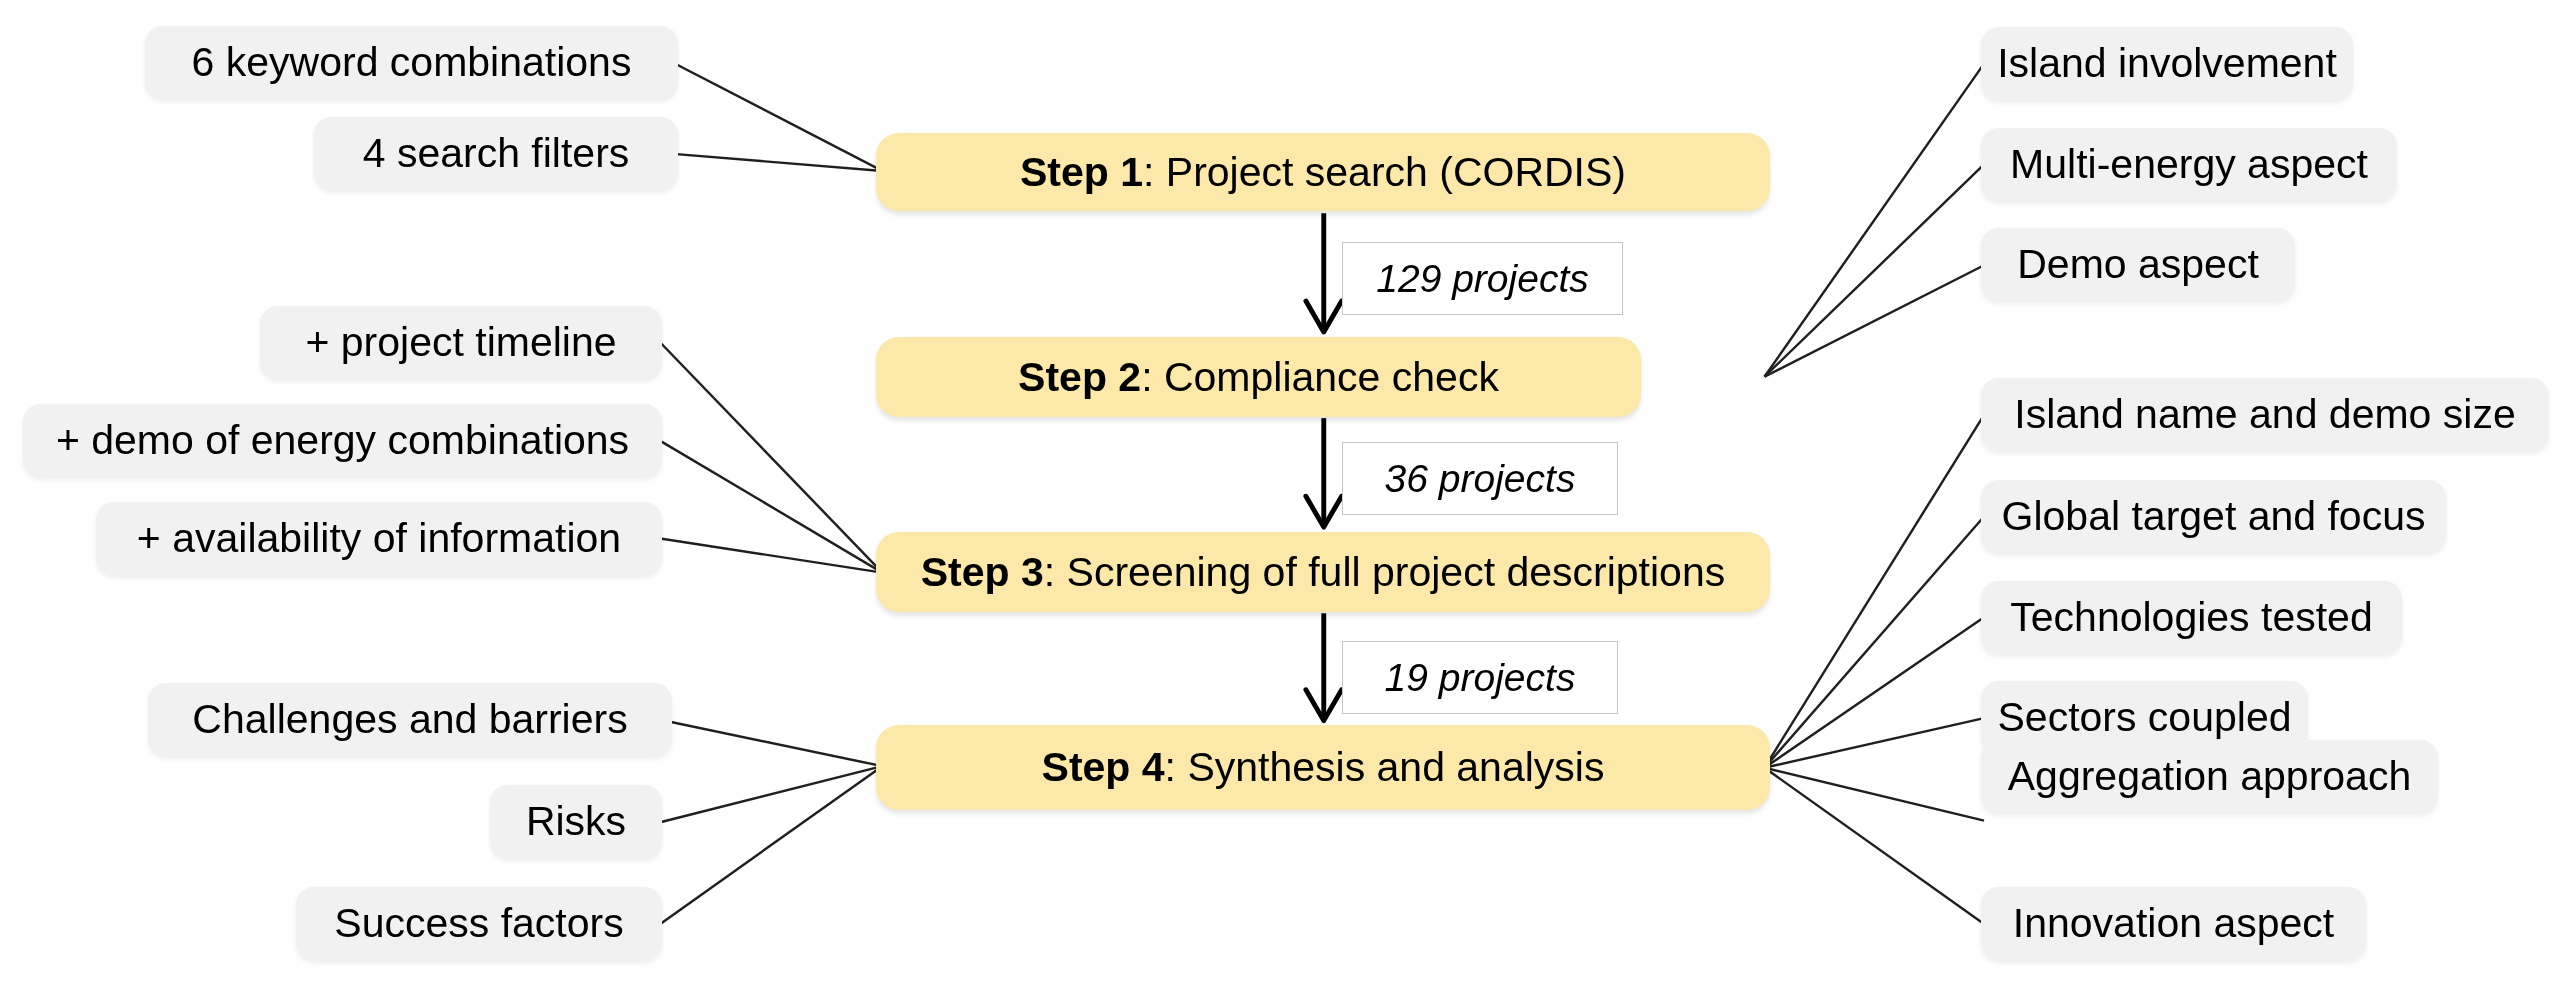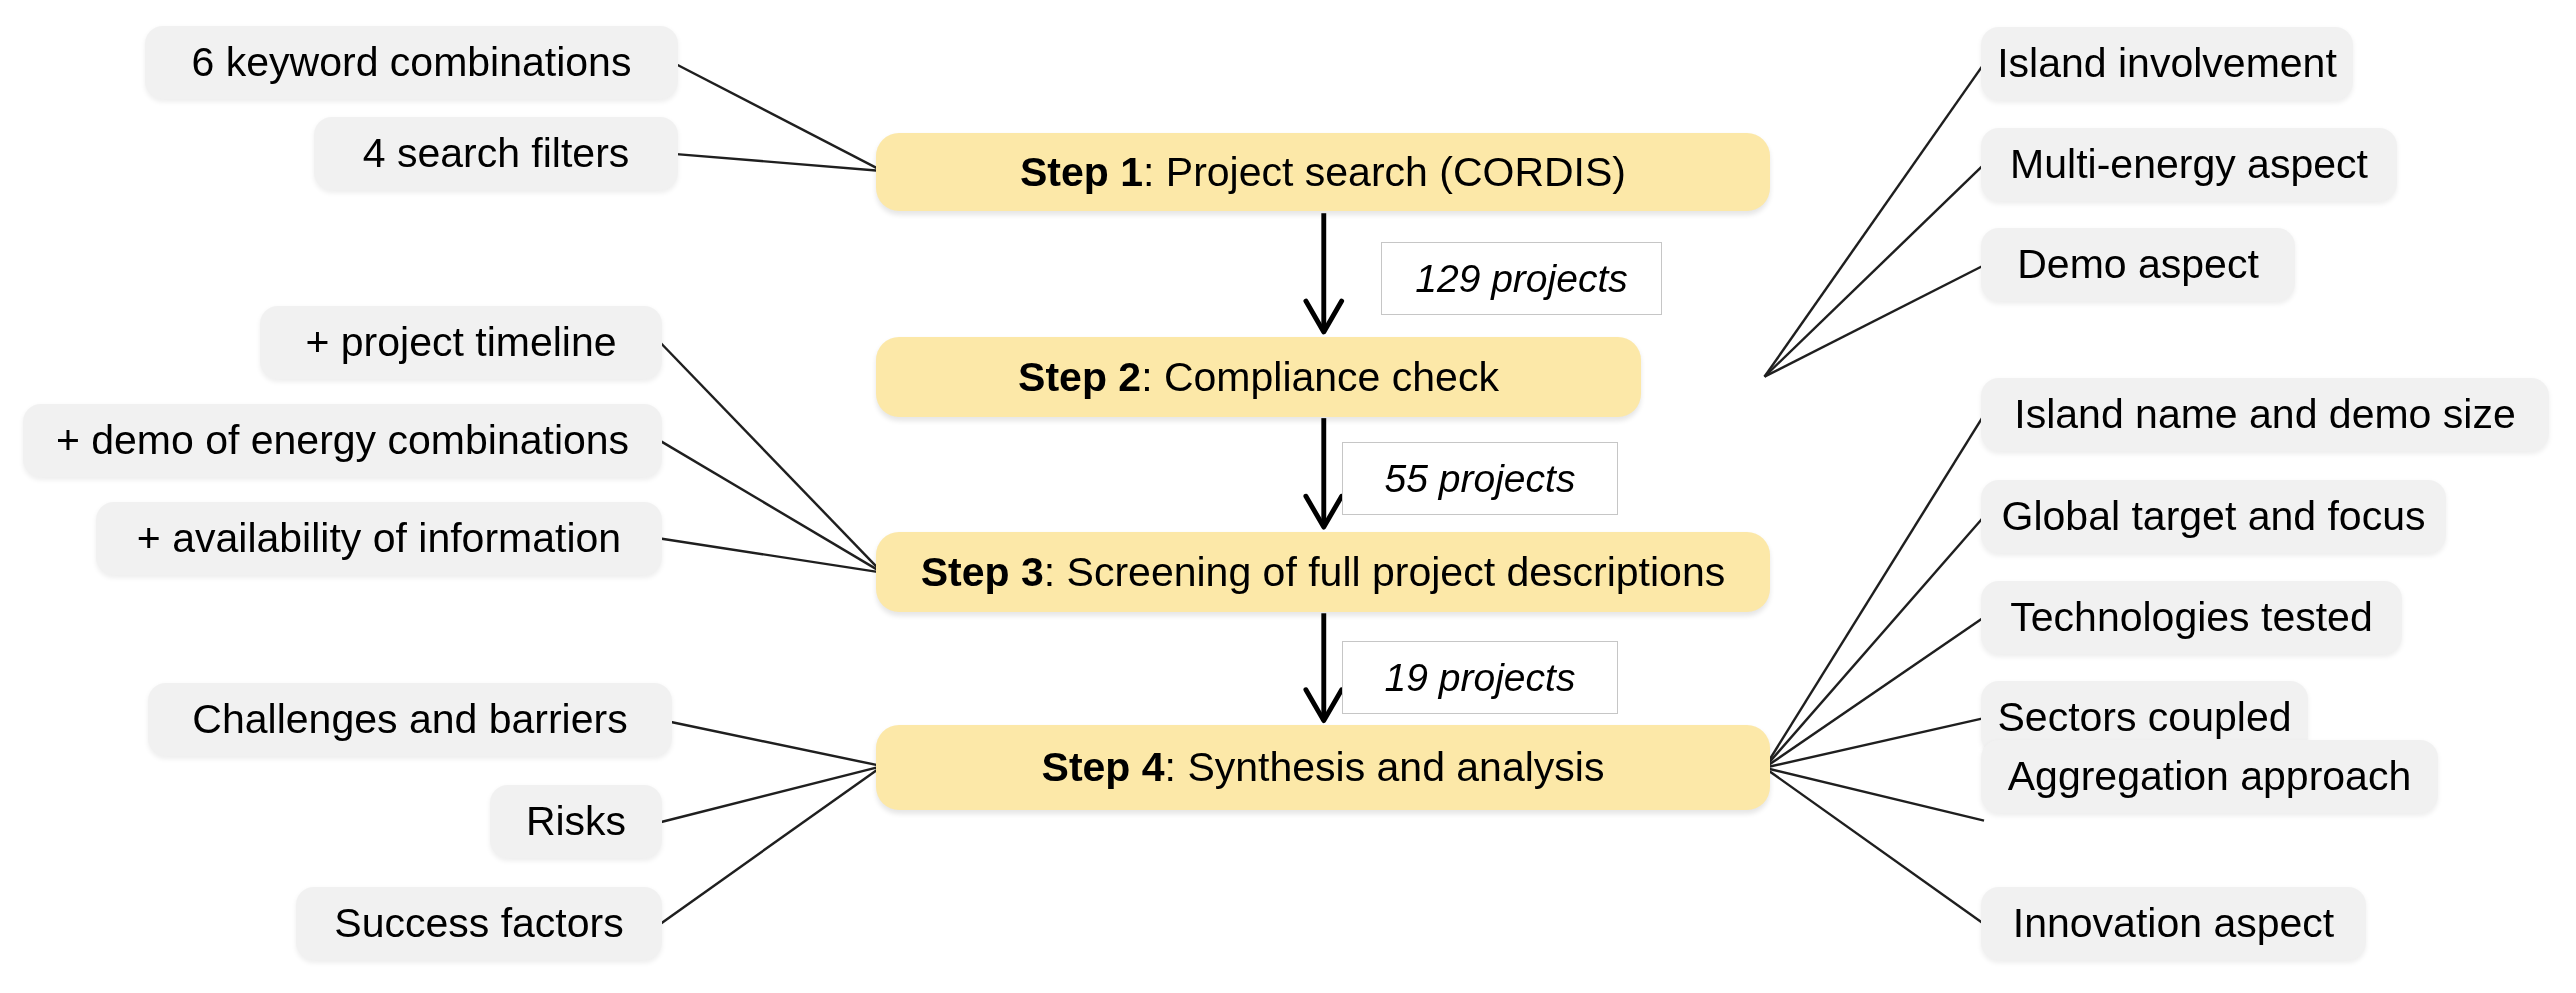--- a/index.html
+++ b/index.html
@@ -126,25 +126,25 @@
   </div>
   <div class="box step" style="left:876px; top:532px; width:894px; height:80px;border-radius:23px;">
     <span class="bold">Step 3</span>
       <span>: Screening of full project descriptions</span>
   </div>
   <div class="box step" style="left:876px; top:725px; width:894px; height:85px;">
     <span class="bold">Step 4</span>
       <span>: Synthesis and analysis</span>
   </div>
 
-  <div class="box count" style="left:1342px; top:242px; width:281px; height:73px;margin-left:39px;">
+  <div class="box count" style="left:1342px; top:242px; width:281px; height:73px;">
     <span>129 projects</span>
   </div>
   <div class="box count" style="left:1342px; top:442px; width:276px; height:73px;">
-    <span>55 projects</span>
+    <span>36 projects</span>
   </div>
   <div class="box count" style="left:1342px; top:641px; width:276px; height:73px;">
     <span>19 projects</span>
   </div>
 
   <div class="box label" style="left:145px; top:26px; width:533px; height:73px;">
     <span>6 keyword combinations</span>
   </div>
   <div class="box label" style="left:314px; top:117px; width:364px; height:73px;">
     <span>4 search filters</span>

